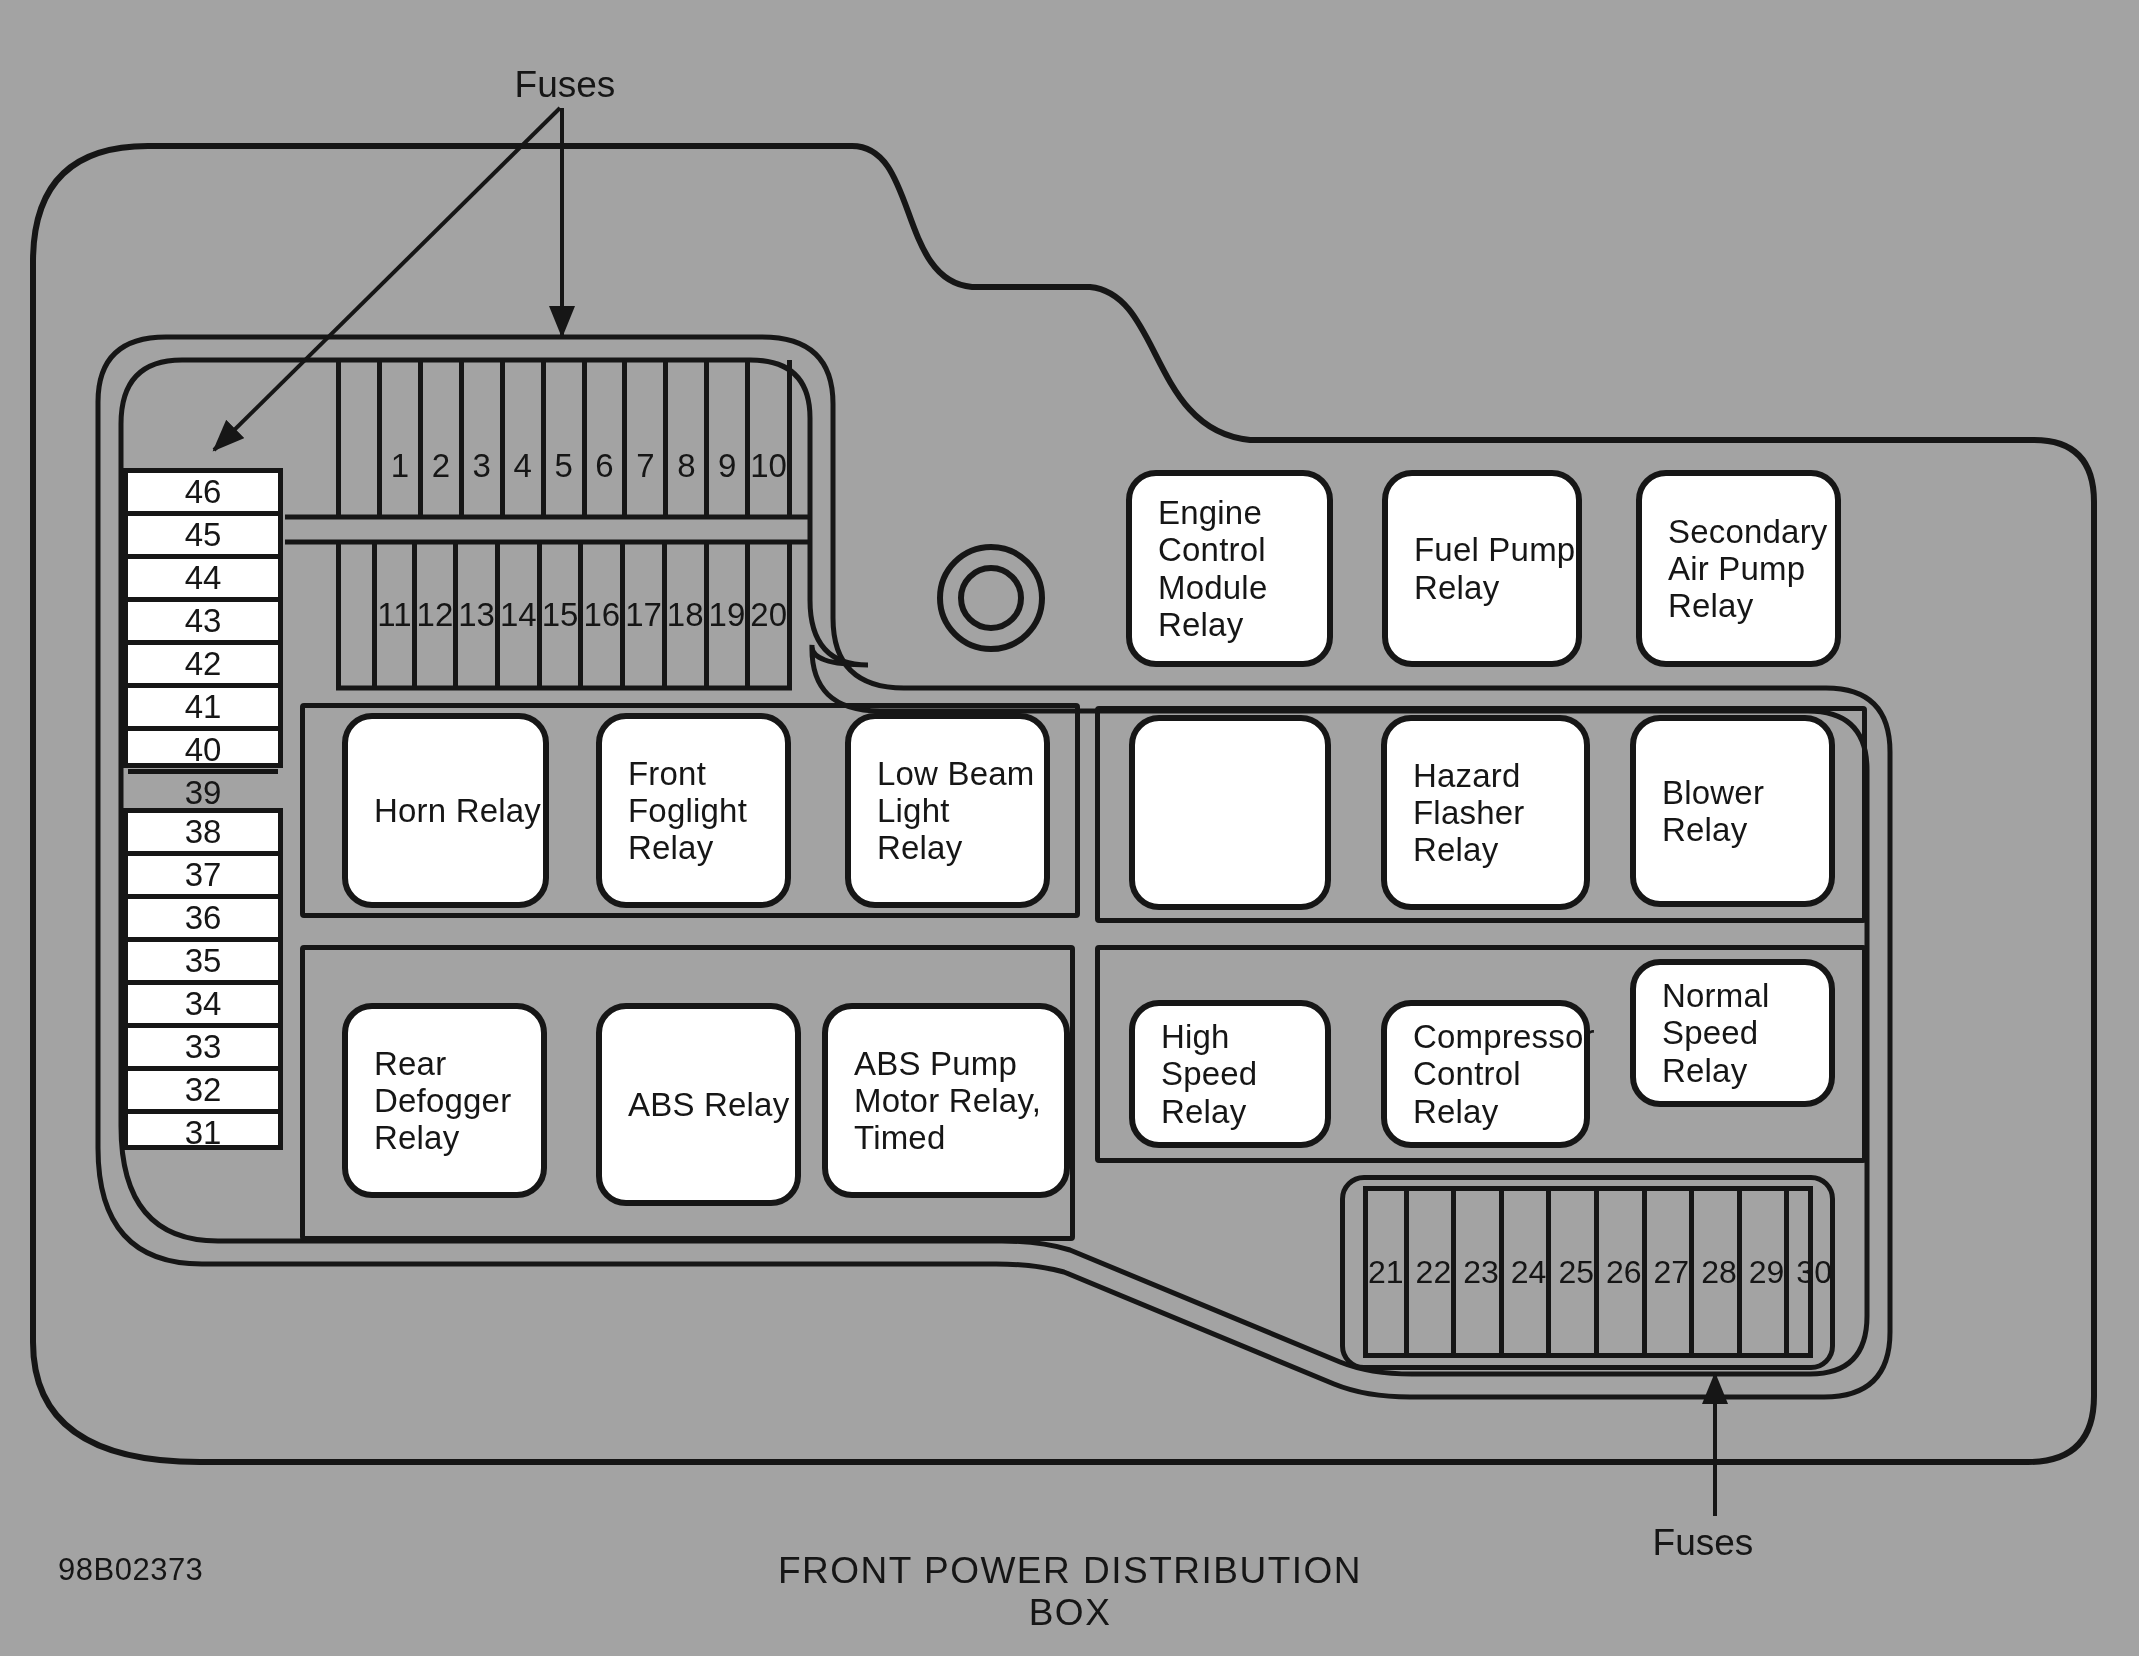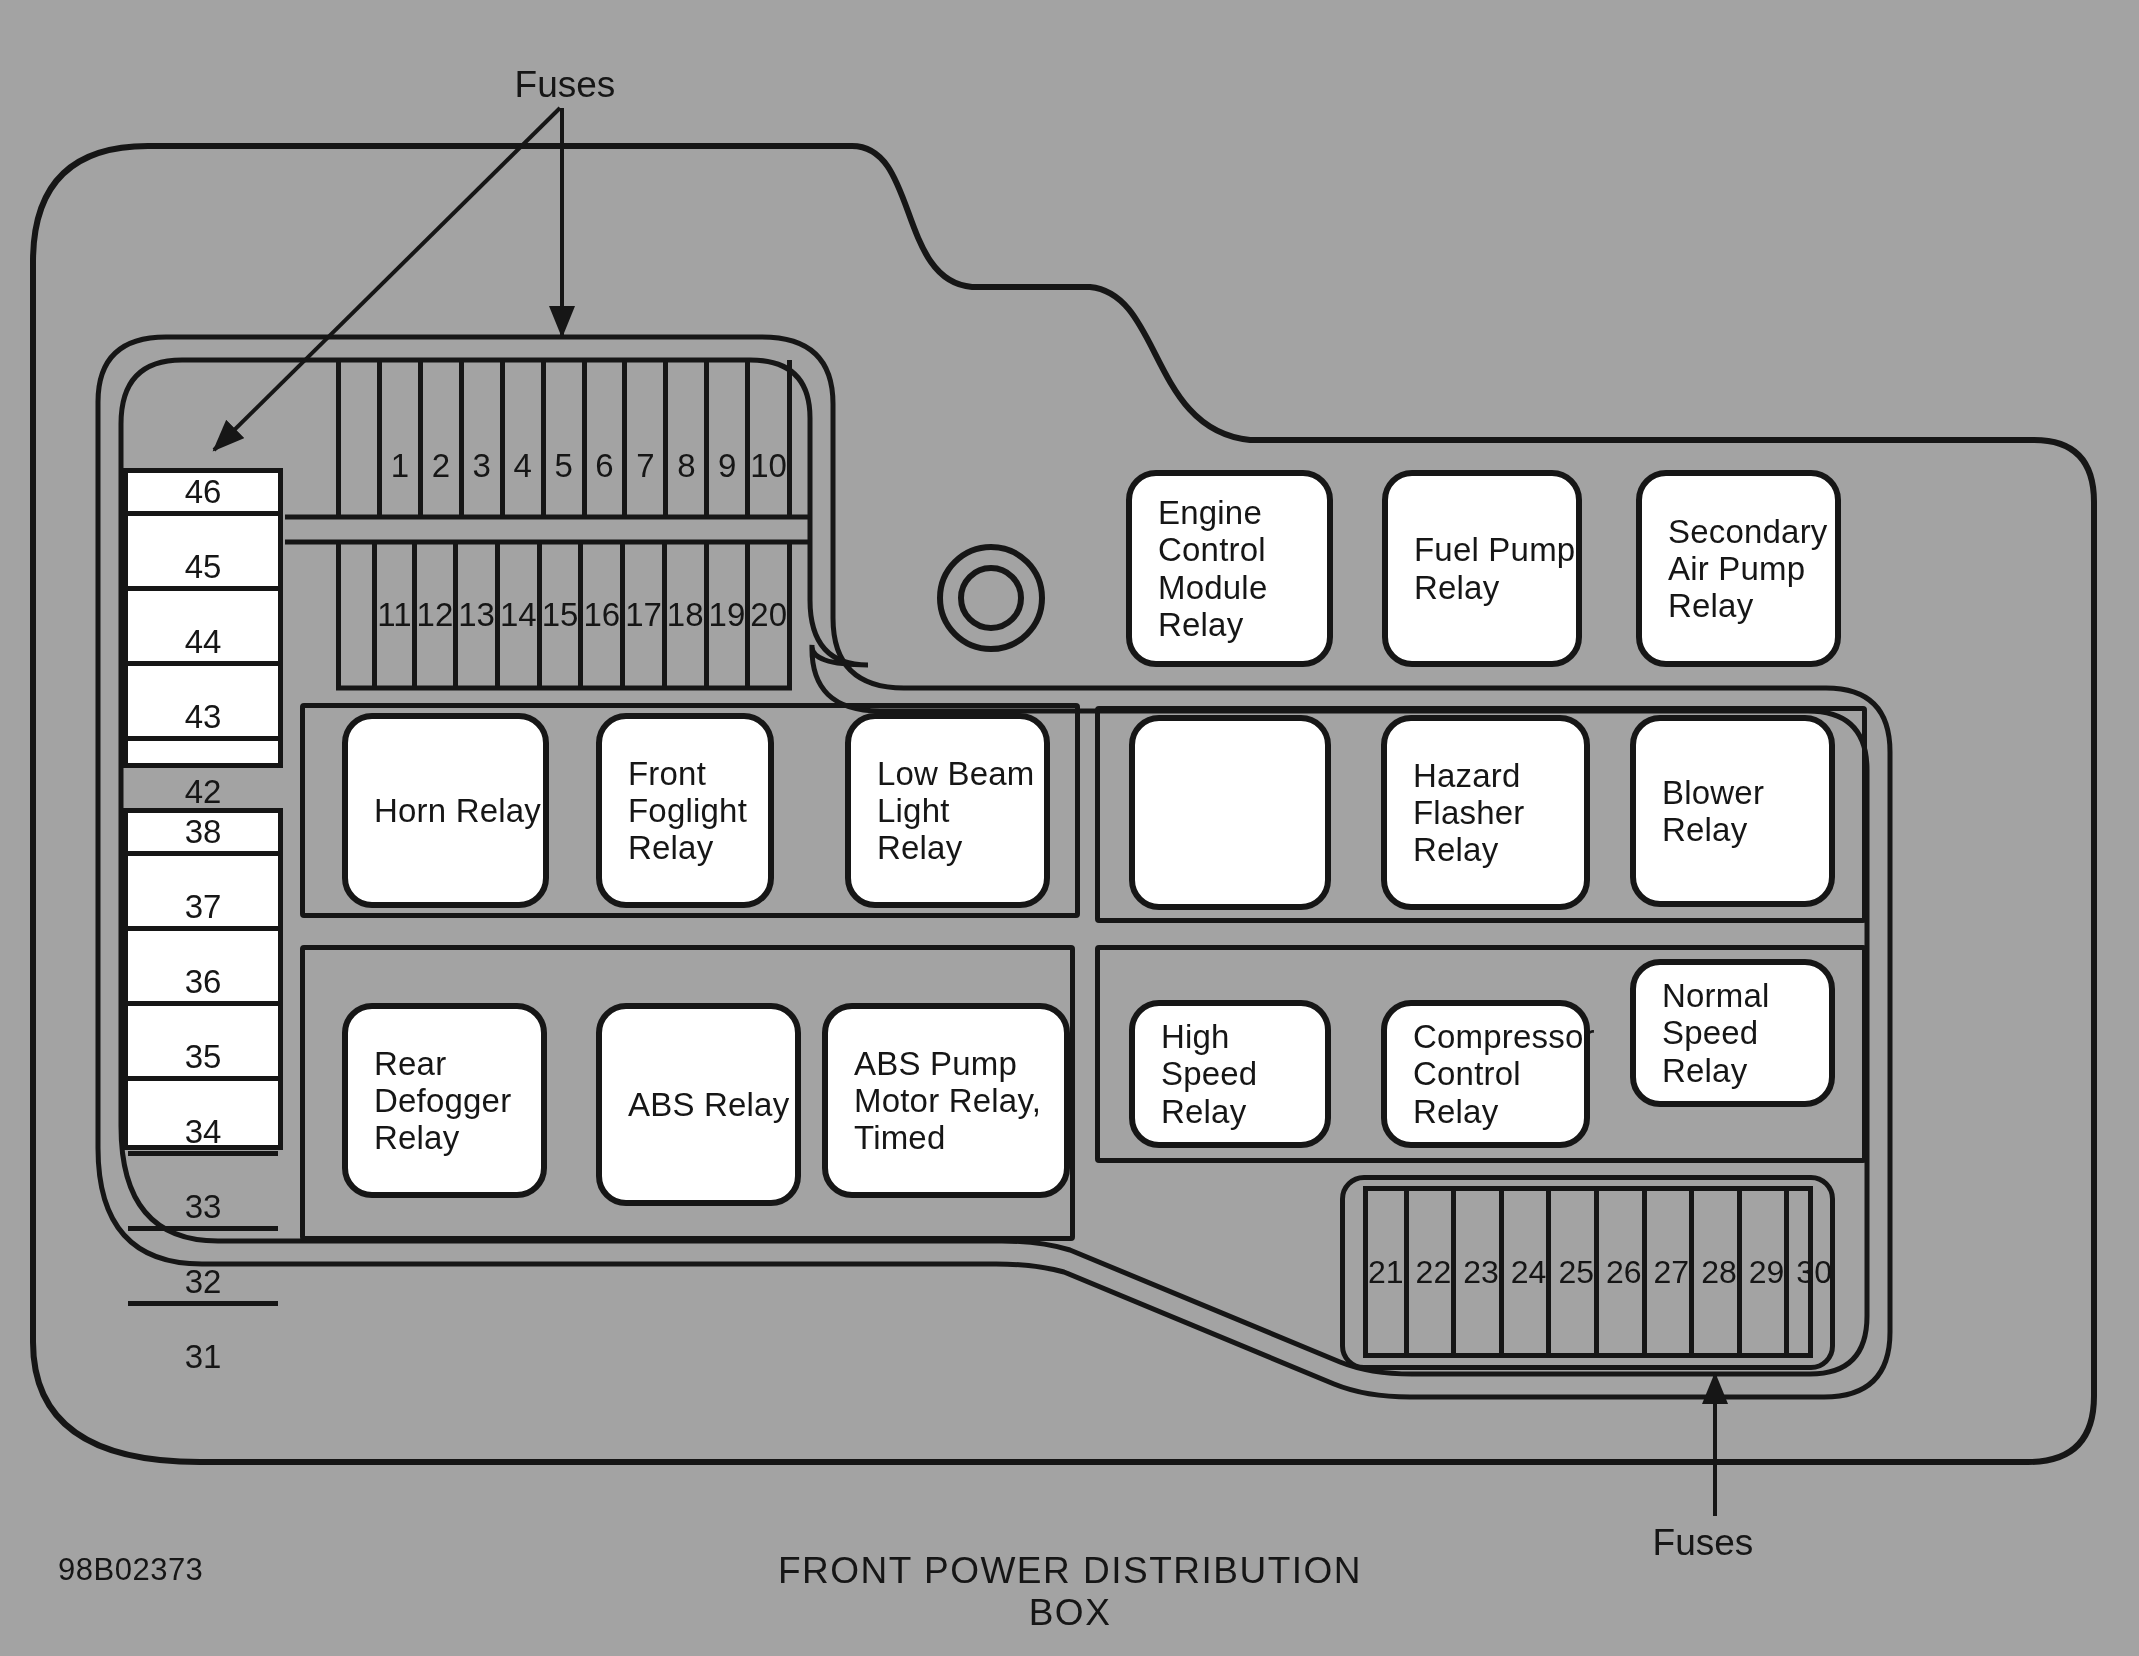--- a/index.html
+++ b/index.html
@@ -16,21 +16,21 @@
   .vstrip{position:absolute;display:flex;border-left:5px solid #161616;}
   .vstrip .cell{flex:1;border-right:5px solid #161616;display:flex;justify-content:center;font-size:33px;}
   .vstrip.rowA .cell{align-items:flex-end;padding-bottom:32px;}
   .vstrip.rowB .cell{align-items:center;}
   
   .encl{position:absolute;border:5px solid #161616;border-radius:24px;}
   .bstrip{position:absolute;display:flex;border:5px solid #161616;gap:7px;}
   .bstrip .cell{flex:1;display:flex;align-items:center;justify-content:center;font-size:32px;}
   .bstrip .cell:not(:last-child){border-right:5px solid #161616;}
   
-  .colblock{position:absolute;border:5px solid #161616;display:flex;flex-direction:column;background:#fff;gap:32px;}
+  .colblock{position:absolute;border:5px solid #161616;display:flex;flex-direction:column;background:#fff;}
   .colblock .cell{flex:1;display:flex;align-items:center;justify-content:center;font-size:33px;}
   .colblock .cell:not(:last-child){border-bottom:5px solid #161616;}
   .lbl{position:absolute;font-size:37px;text-align:center;}
   .title{position:absolute;font-size:37px;letter-spacing:1.5px;text-align:center;}
   .code{position:absolute;font-size:31px;letter-spacing:.5px;}
 </style>
 </head>
 <body>
 
 <div id="stage">
@@ -137,21 +137,21 @@
   <div class="box" style="left:1636px;top:470px;width:205px;height:197px;">
     <span>Secondary
 Air Pump
 Relay</span>
   </div>
 
   <div class="comp" style="left:300px;top:703px;width:780px;height:215px;"></div>
   <div class="box" style="left:342px;top:713px;width:207px;height:195px;">
     <span>Horn Relay</span>
   </div>
-  <div class="box" style="left:596px;top:713px;width:178px;height:195px;align-items:center;">
+  <div class="box" style="left:596px;top:713px;width:195px;height:195px;align-items:center;">
     <span>Front
 Foglight
 Relay</span>
   </div>
   <div class="box" style="left:845px;top:713px;width:205px;height:195px;">
     <span>Low Beam
 Light Relay</span>
   </div>
 
   <div class="comp" style="left:1095px;top:706px;width:772px;height:217px;"></div>

